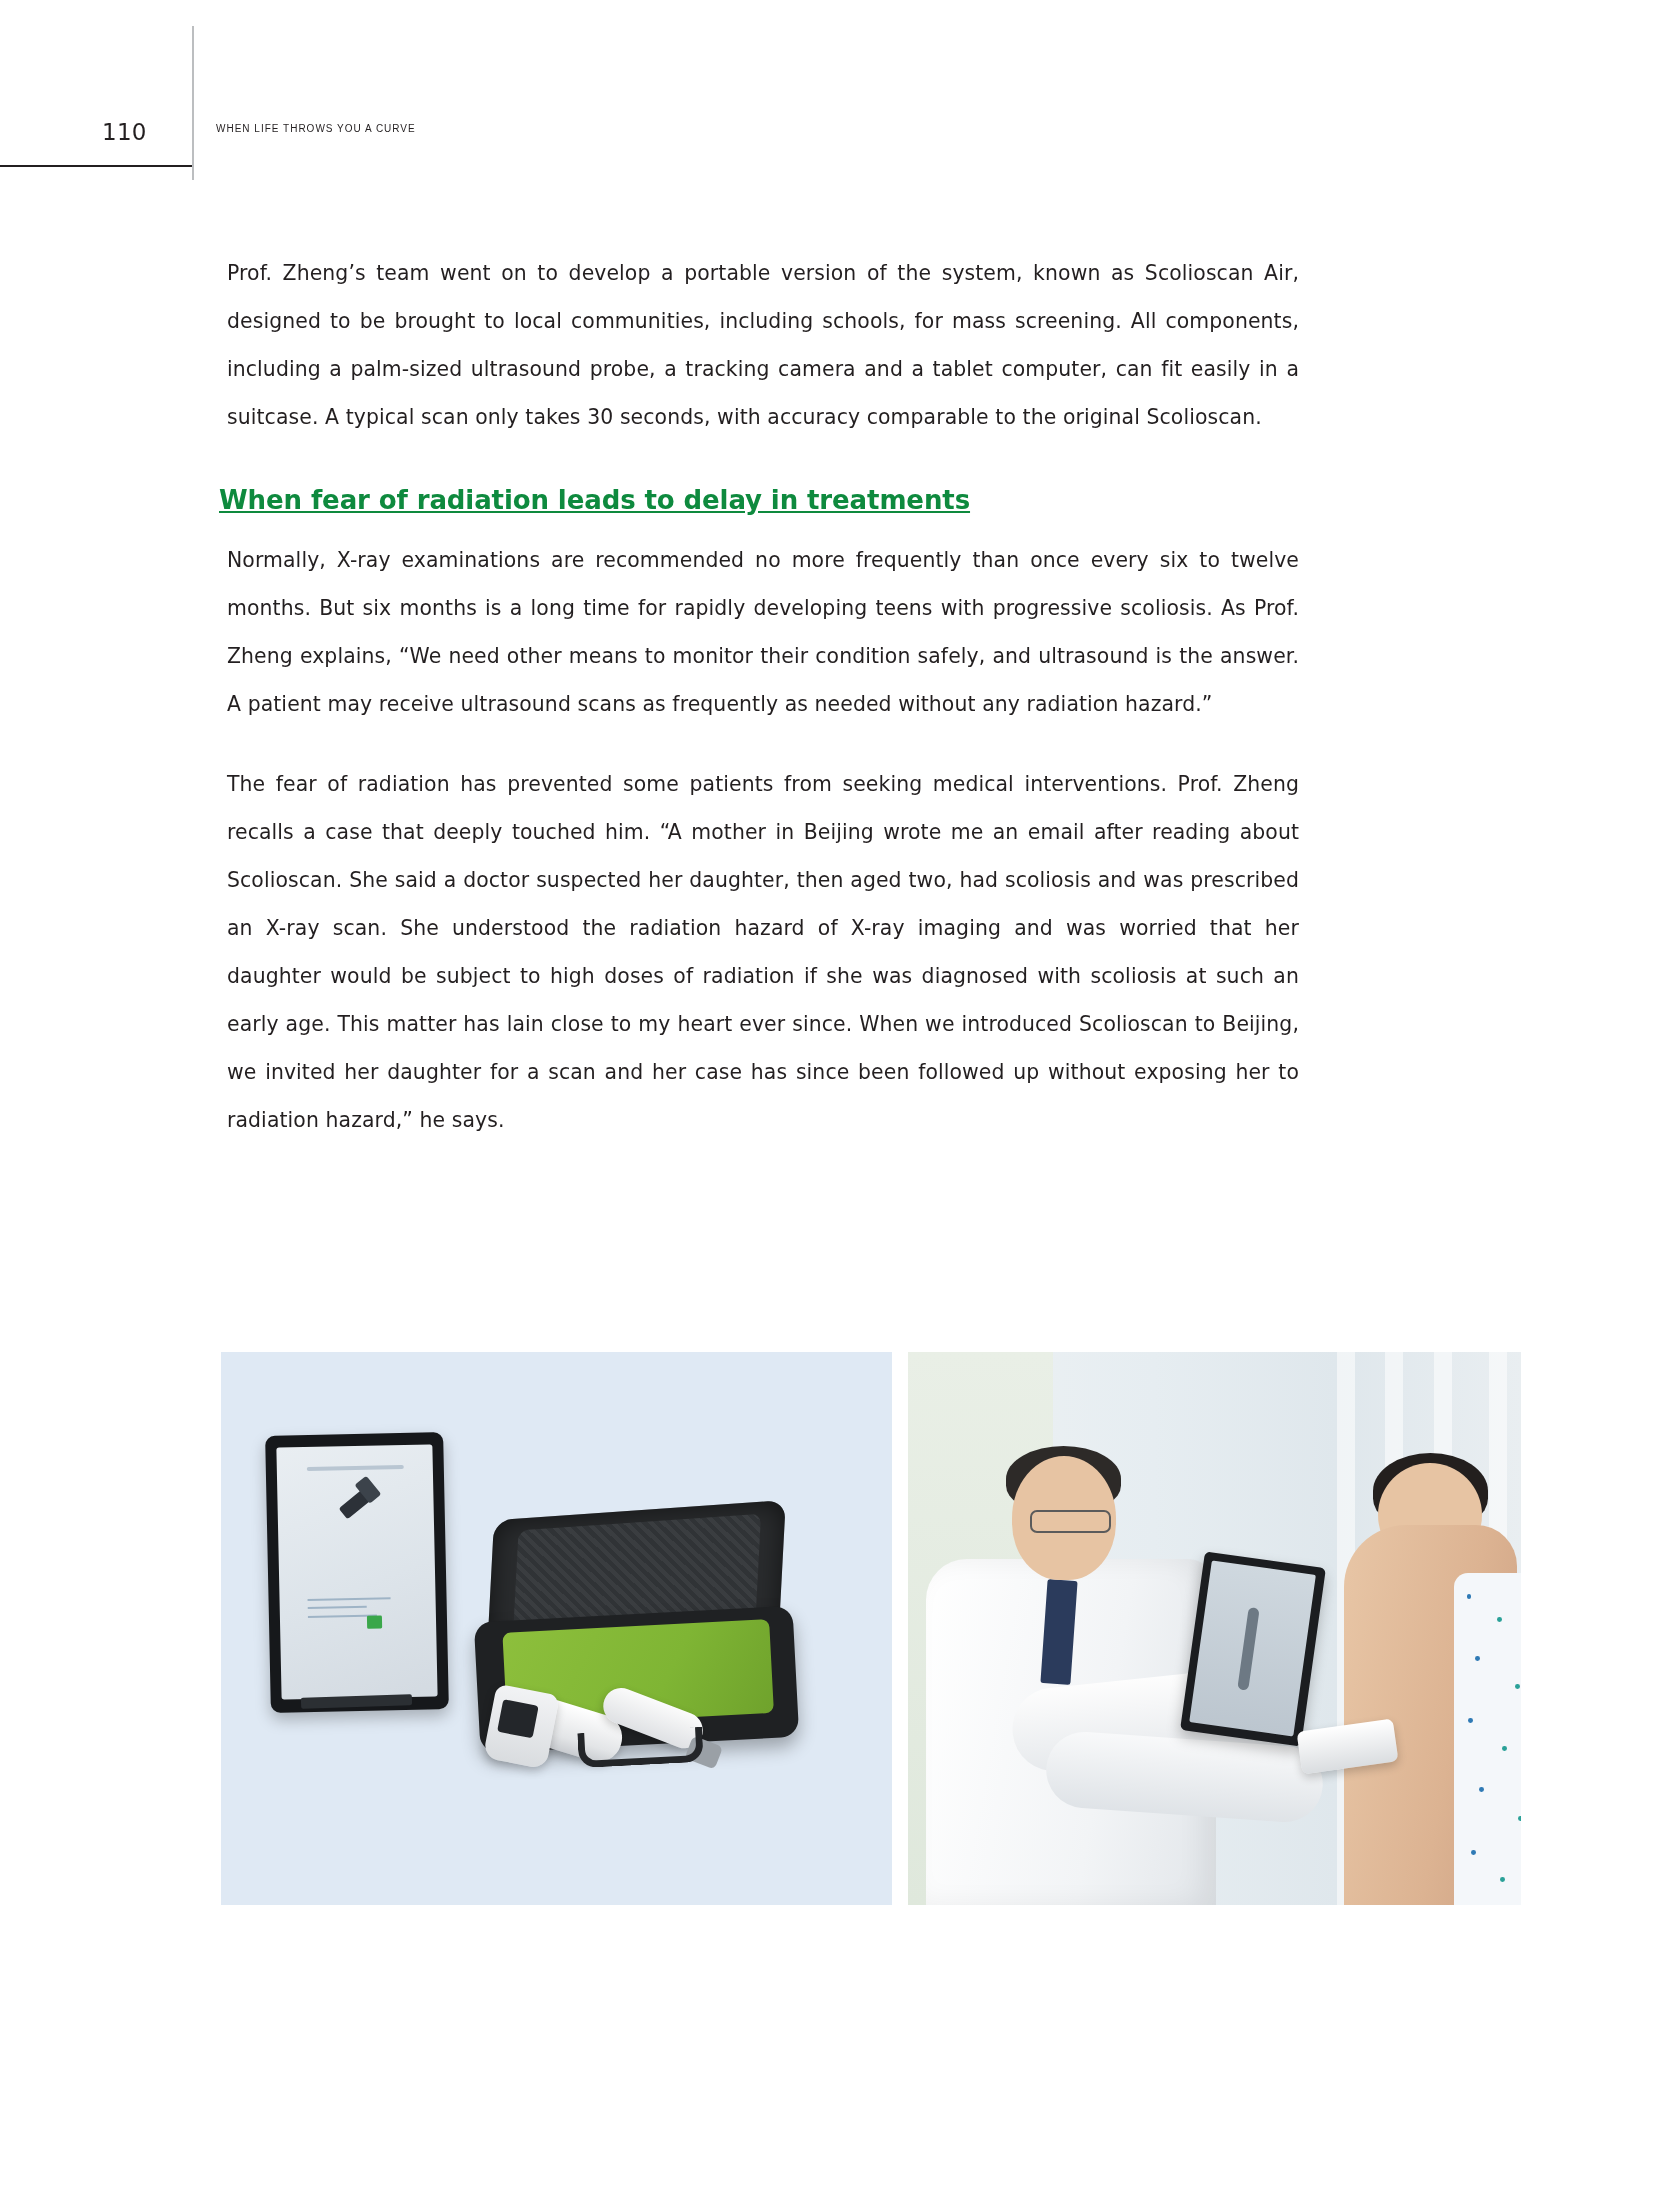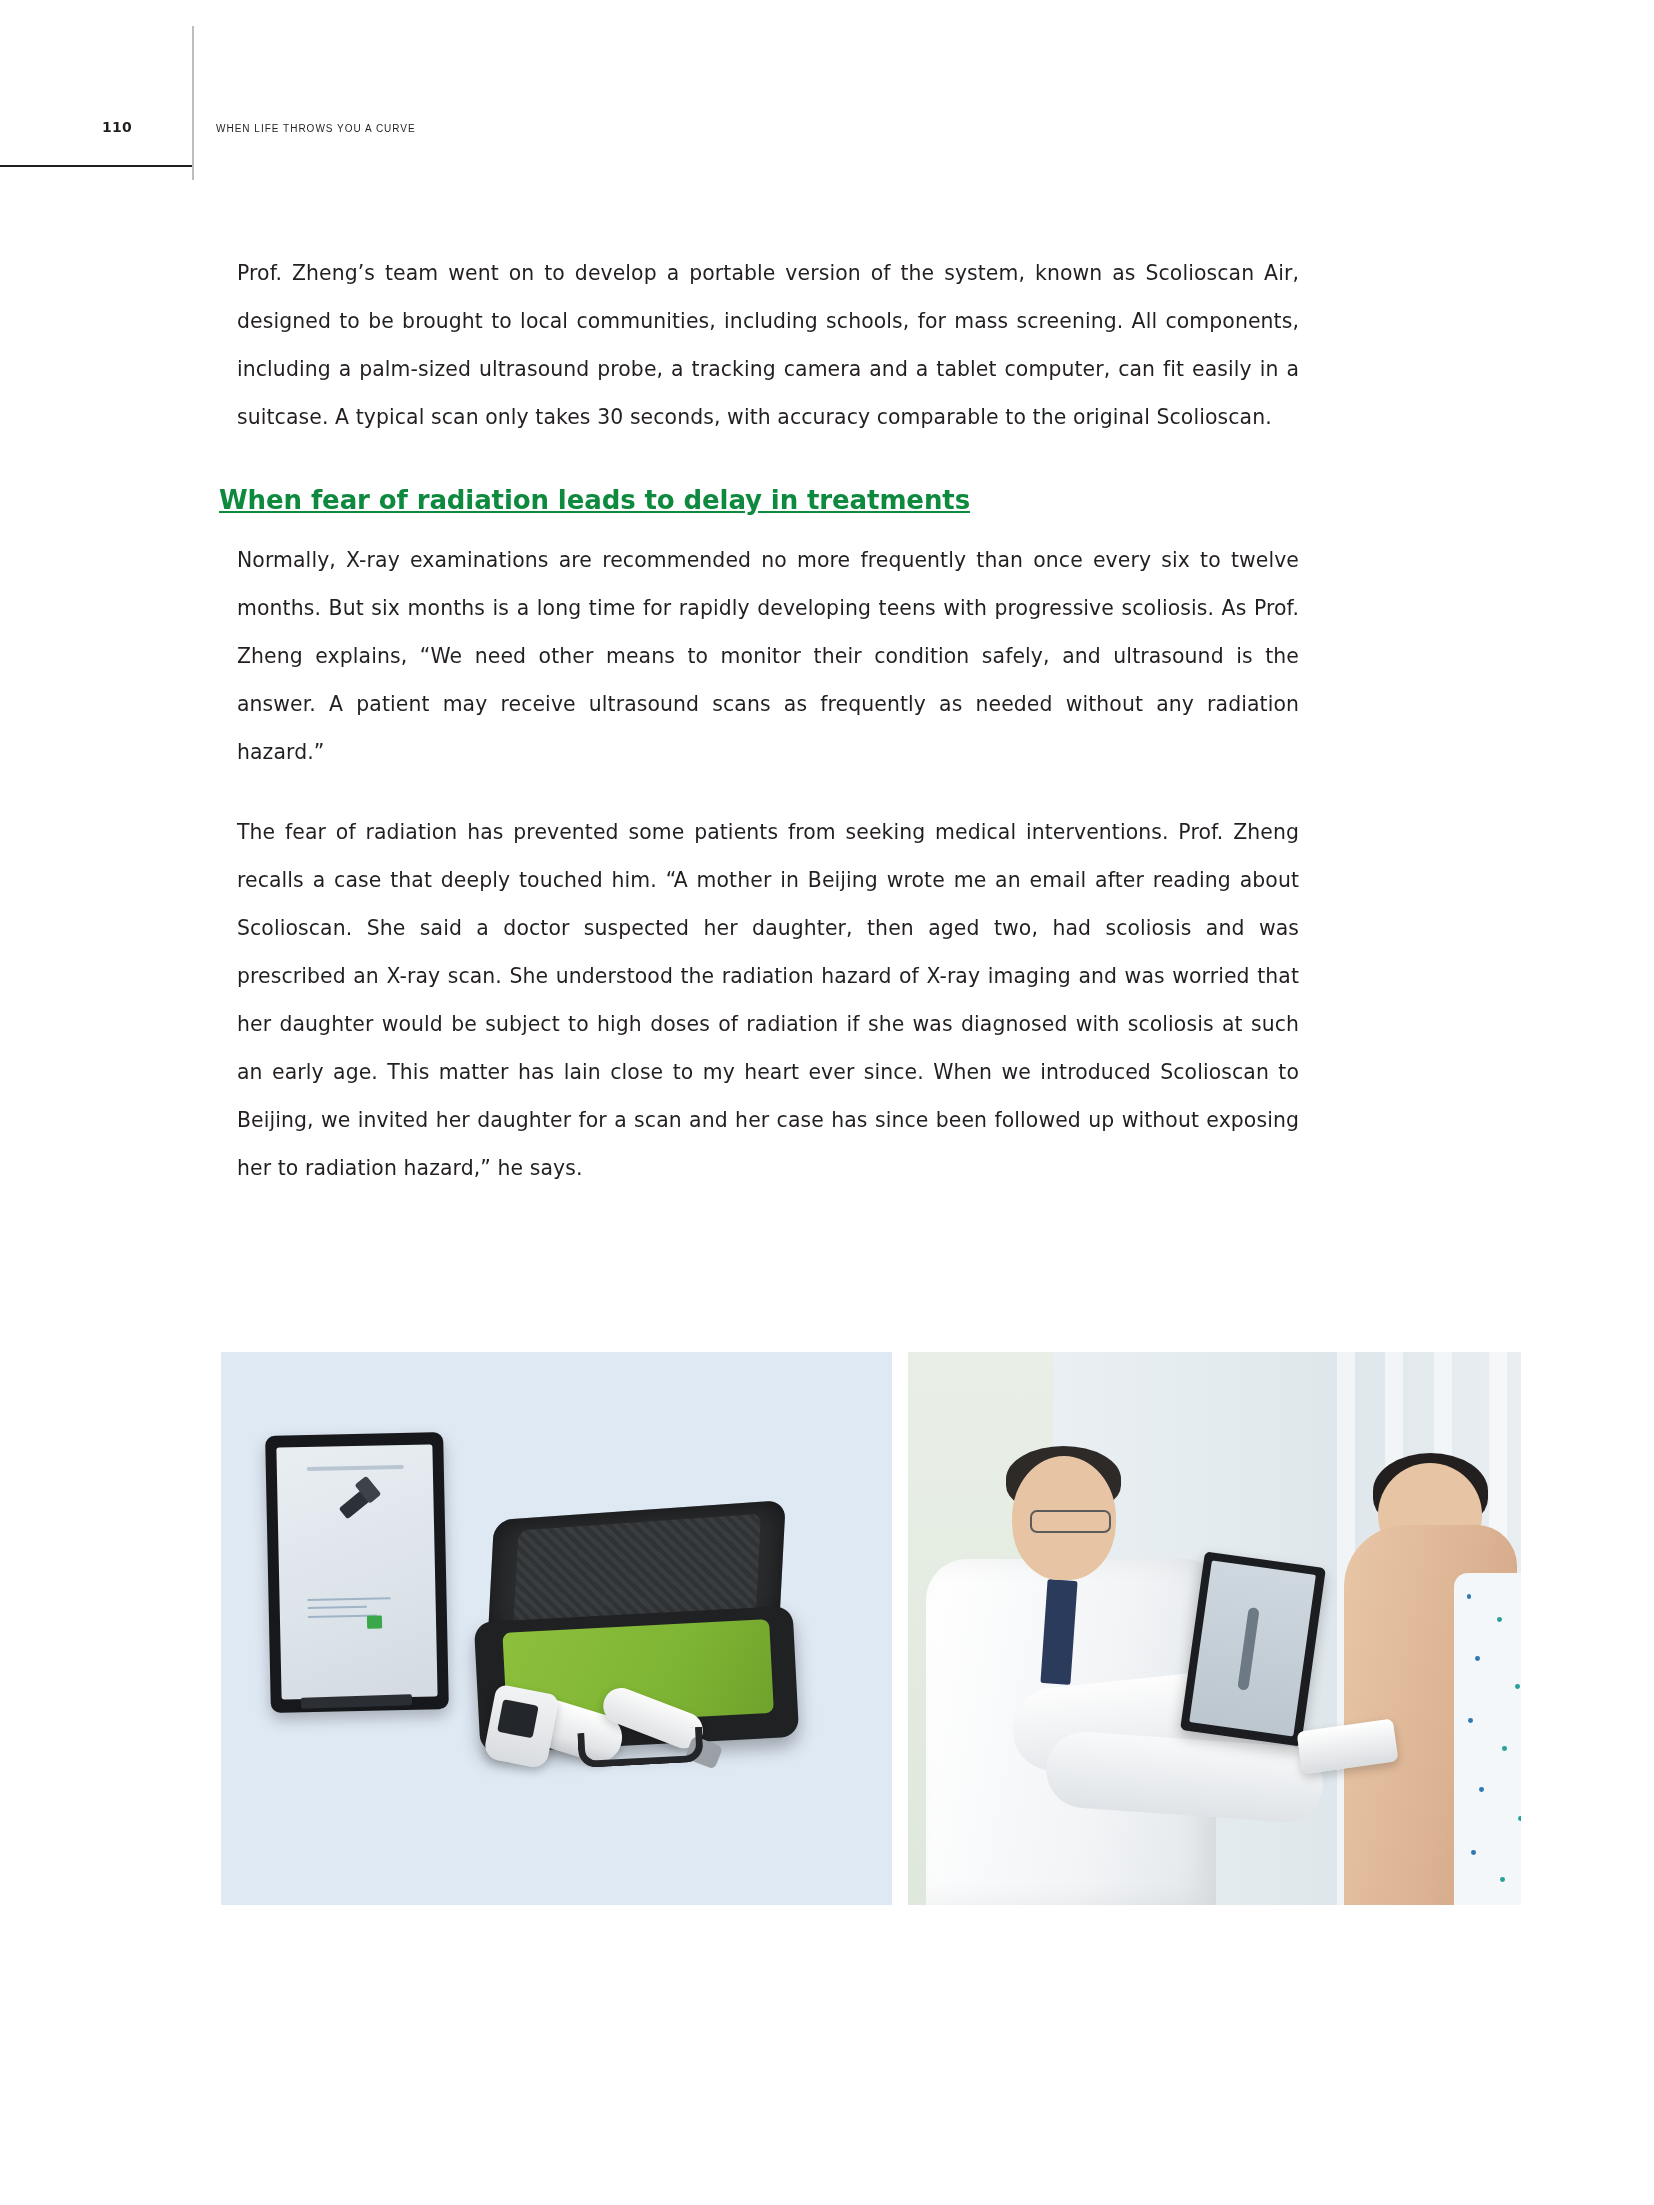--- a/index.html
+++ b/index.html
@@ -38,22 +38,22 @@
     top: 165px;
     width: 192px;
     height: 2.1px;
     background: #231f20;
   }
   .page-number {
     position: absolute;
     left: 102px;
     top: 119px;
     font-family: "DejaVu Sans", sans-serif;
-    font-weight: bold;
-    font-size: 14px;
+    font-weight: normal;
+    font-size: 23px;
     letter-spacing: 0.3px;
     color: #231f20;
   }
   .running-head {
     position: absolute;
     left: 216px;
     top: 123px;
     font-family: Liberation Sans, sans-serif;
     font-size: 10px;
     letter-spacing: 1px;
@@ -61,21 +61,21 @@
   }
 
   
   .content {
     position: absolute;
     left: 219px;
     top: 249px;
     width: 1080px;
   }
   p.body-par {
-    margin: 0 0 32px 18px;
+    margin: 0 0 32px 8px;
     font-family: "DejaVu Sans", sans-serif;
     font-size: 20.4px;
     line-height: 48px;
     text-align: justify;
     color: #231f20;
     letter-spacing: 0.1px;
   }
   p.body-par:last-child { margin-bottom: 0; }
 
   h2.section-heading {

